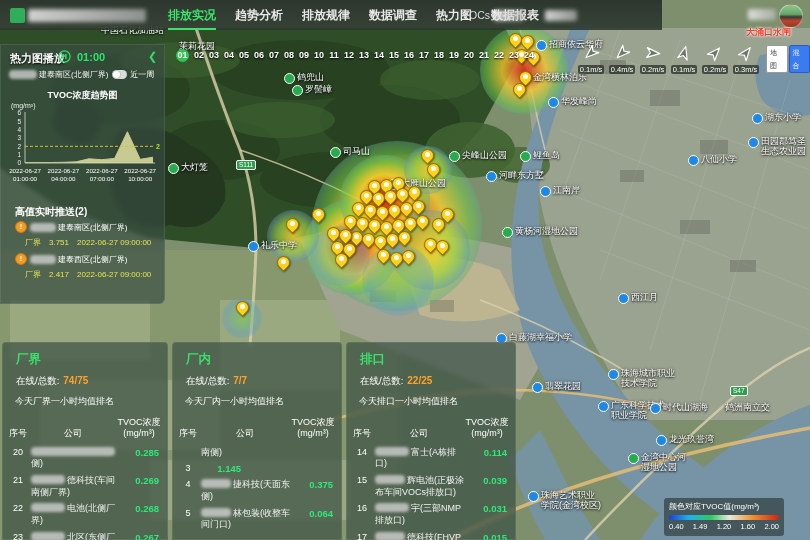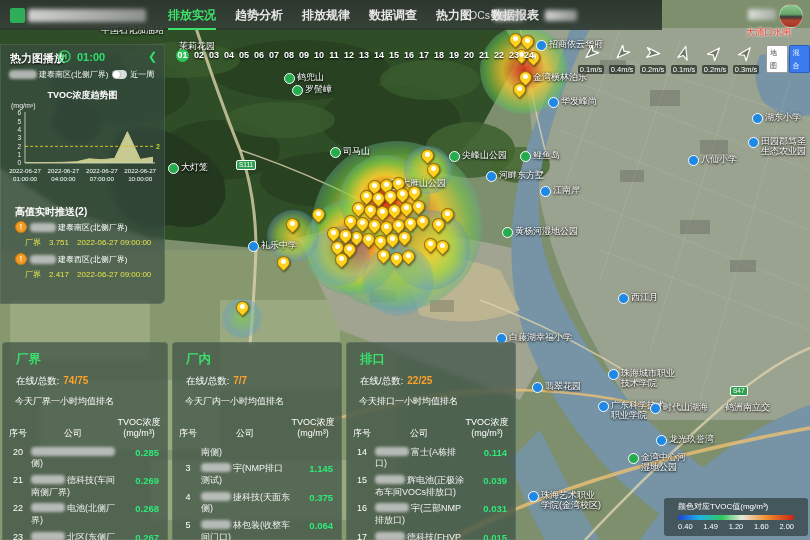--- a/index.html
+++ b/index.html
@@ -15,21 +15,21 @@
   .heat.cool{background:radial-gradient(circle,rgba(130,202,84,.7) 0%,rgba(92,158,200,.4) 58%,rgba(90,150,200,0) 92%);}
   .pin{position:absolute;width:13px;height:13px;margin:-14px 0 0 -6.5px;}
   .pin::before{content:'';position:absolute;inset:0;background:#ffd21f;border:1px solid #96700a;
                border-radius:50% 50% 50% 0;transform:rotate(-45deg);box-shadow:0 1px 2px rgba(0,0,0,.5);}
   .pin::after{content:'';position:absolute;left:4px;top:3px;width:5px;height:5px;background:#fff;border-radius:50%;}
   .poi{position:absolute;display:flex;align-items:flex-start;gap:2px;font-size:9px;color:#fff;
        text-shadow:0 1px 2px rgba(0,0,0,.9),0 0 3px rgba(0,0,0,.7);white-space:nowrap;line-height:1.15;}
   .poi .dot{width:9px;height:9px;border-radius:50%;border:1px solid #fff;flex:0 0 auto;margin-top:0.5px;}
   .poi.blue .dot{background:#1e88e5;} .poi.green .dot{background:#27ab4f;}
   .poi.plain,.poi.red{padding-left:1px;}
-  .poi.red{color:#f03a28;text-shadow:0 0 2px #fff,0 0 3px #fff;font-weight:normal;align-items:center;}
+  .poi.red{color:#f03a28;text-shadow:0 0 2px #fff,0 0 3px #fff;font-weight:bold;align-items:center;}
   .poi .t.wrap{white-space:normal;}
   .badge{position:absolute;font-size:6.5px;color:#fff;background:#2e9e4f;border:1px solid #fff;
          border-radius:2px;padding:0 2px;line-height:8px;}
   
   #nav{position:absolute;left:0;top:0;width:662px;height:30px;
        background:linear-gradient(180deg,rgba(42,52,44,.97),rgba(44,54,46,.86));z-index:30;}
   #logo-sq{position:absolute;left:10px;top:8px;width:15px;height:15px;background:#2fae5a;border-radius:2px;}
   .blur-bar{position:absolute;background:linear-gradient(90deg,rgba(235,235,235,.85),rgba(190,190,190,.65));
             border-radius:2px;filter:blur(2px);}
   #nav-tabs{position:absolute;left:168px;top:0;height:30px;display:flex;gap:19px;align-items:center;}
@@ -92,22 +92,22 @@
   .h-no{width:26px;text-align:center;flex:none;}
   .h-co{flex:1;text-align:center;}
   .h-val{width:48px;flex:none;text-align:center;line-height:1.25;}
   .panel-rows{margin:0 4px 0 2px;}
   .t-row{display:flex;align-items:flex-start;margin-bottom:5px;cursor:pointer;}
   .t-no{width:26px;text-align:center;flex:none;font-size:9px;color:#fff;}
   .t-co{flex:1;font-size:9px;color:#f2f2f2;line-height:1.3;padding-right:2px;word-break:break-all;}
   .t-co .chip{vertical-align:-1px;margin-right:2px;}
   .t-val{width:40px;flex:none;text-align:right;color:#2ee878;font-size:9.5px;font-weight:bold;padding-right:4px;}
   
-  #legend{position:absolute;left:664px;top:498px;width:144px;height:38px;background:rgba(18,26,20,.5);
-          border-radius:3px;z-index:20;padding:3px 14px;box-sizing:border-box;}
+  #legend{position:absolute;left:664px;top:498px;width:120px;height:38px;background:rgba(18,26,20,.5);
+          border-radius:3px;z-index:20;padding:3px 5px;box-sizing:border-box;}
   #legend-title{font-size:8px;color:#fff;white-space:nowrap;}
   #legend-bar{margin-top:3px;height:5px;border-radius:2px;
       background:linear-gradient(90deg,#2040d0 0%,#20b0e8 18%,#30c860 38%,#e8e8dc 55%,#f09030 76%,#cc2414 100%);}
   #legend-ticks{display:flex;justify-content:space-between;margin-top:2px;font-size:7.5px;color:#fff;}
 </style>
 </head>
 <body>
 
 <div id="map">
   <svg class="base" viewBox="0 0 810 540" preserveAspectRatio="none">
@@ -551,21 +551,20 @@
     <span class="h-val"><span>TVOC浓度</span><br><span>(mg/m³)</span></span>
   </div>
   <div class="panel-rows">
       <div class="t-row">
         <span class="t-no"></span>
         <span class="t-co">南侧)</span>
         <span class="t-val"></span>
       </div>
       <div class="t-row">
         <span class="t-no">3</span>
-        <span class="t-co"><span class="chip" style="width:30px"></span>宇(NMP排口测试)</span>
         <span class="t-val">1.145</span>
       </div>
       <div class="t-row">
         <span class="t-no">4</span>
         <span class="t-co"><span class="chip" style="width:30px"></span>捷科技(天面东侧)</span>
         <span class="t-val">0.375</span>
       </div>
       <div class="t-row">
         <span class="t-no">5</span>
         <span class="t-co"><span class="chip" style="width:30px"></span>林包装(收整车间门口)</span>

